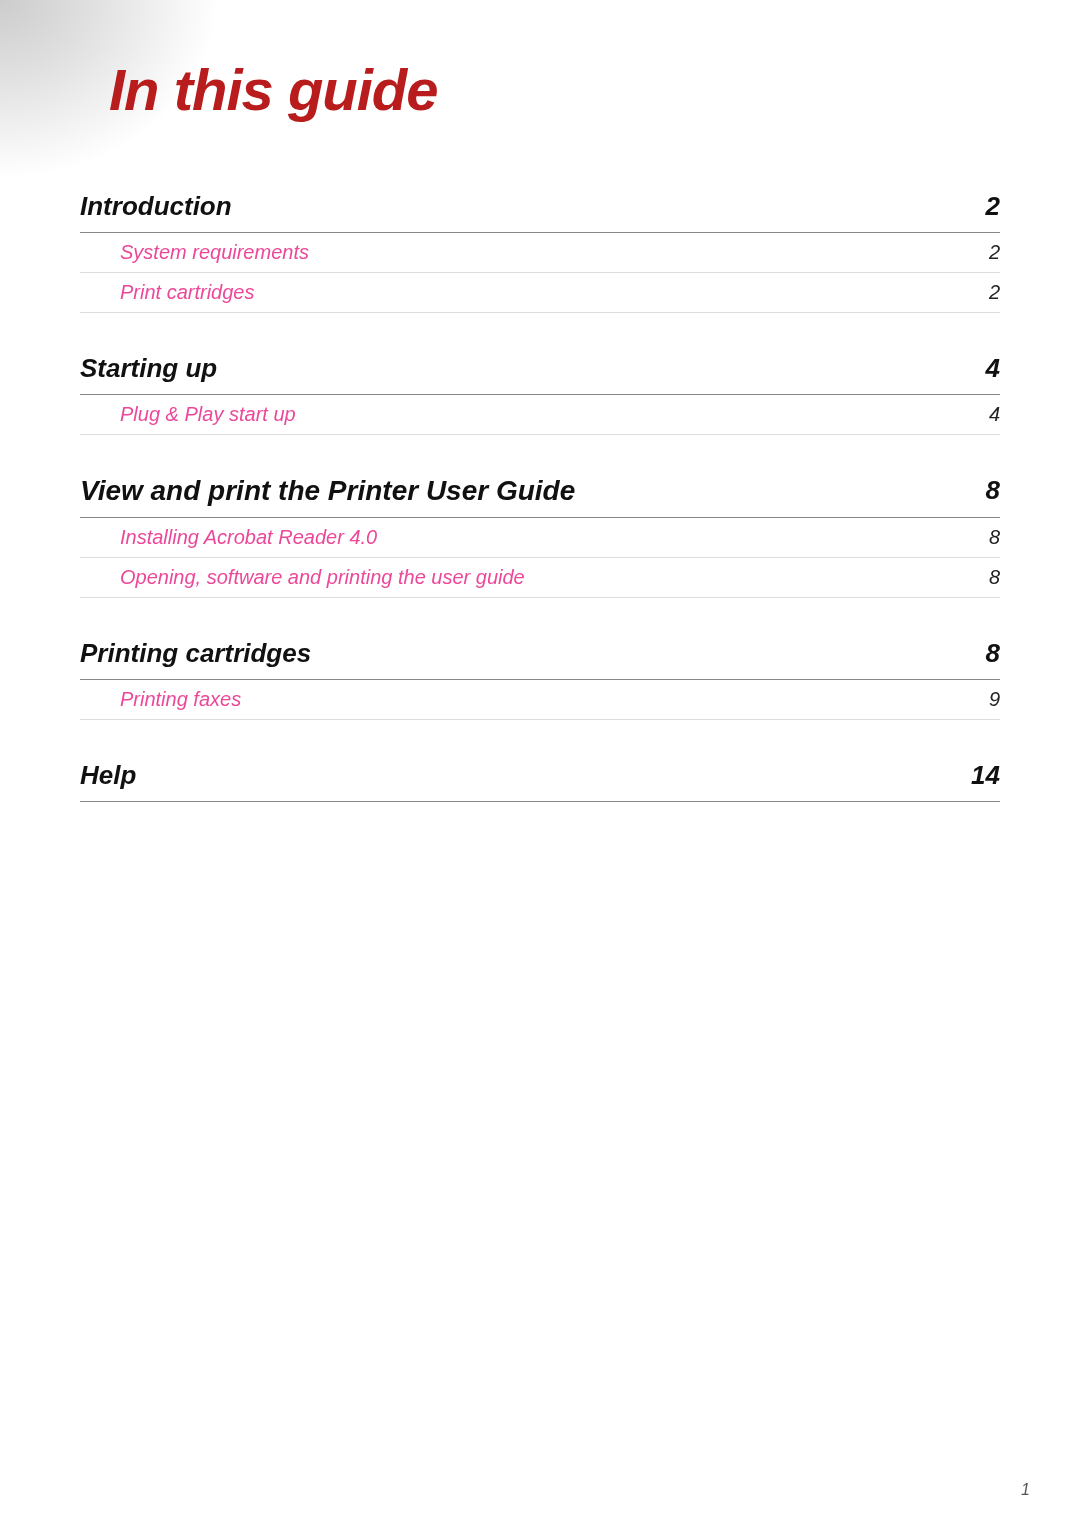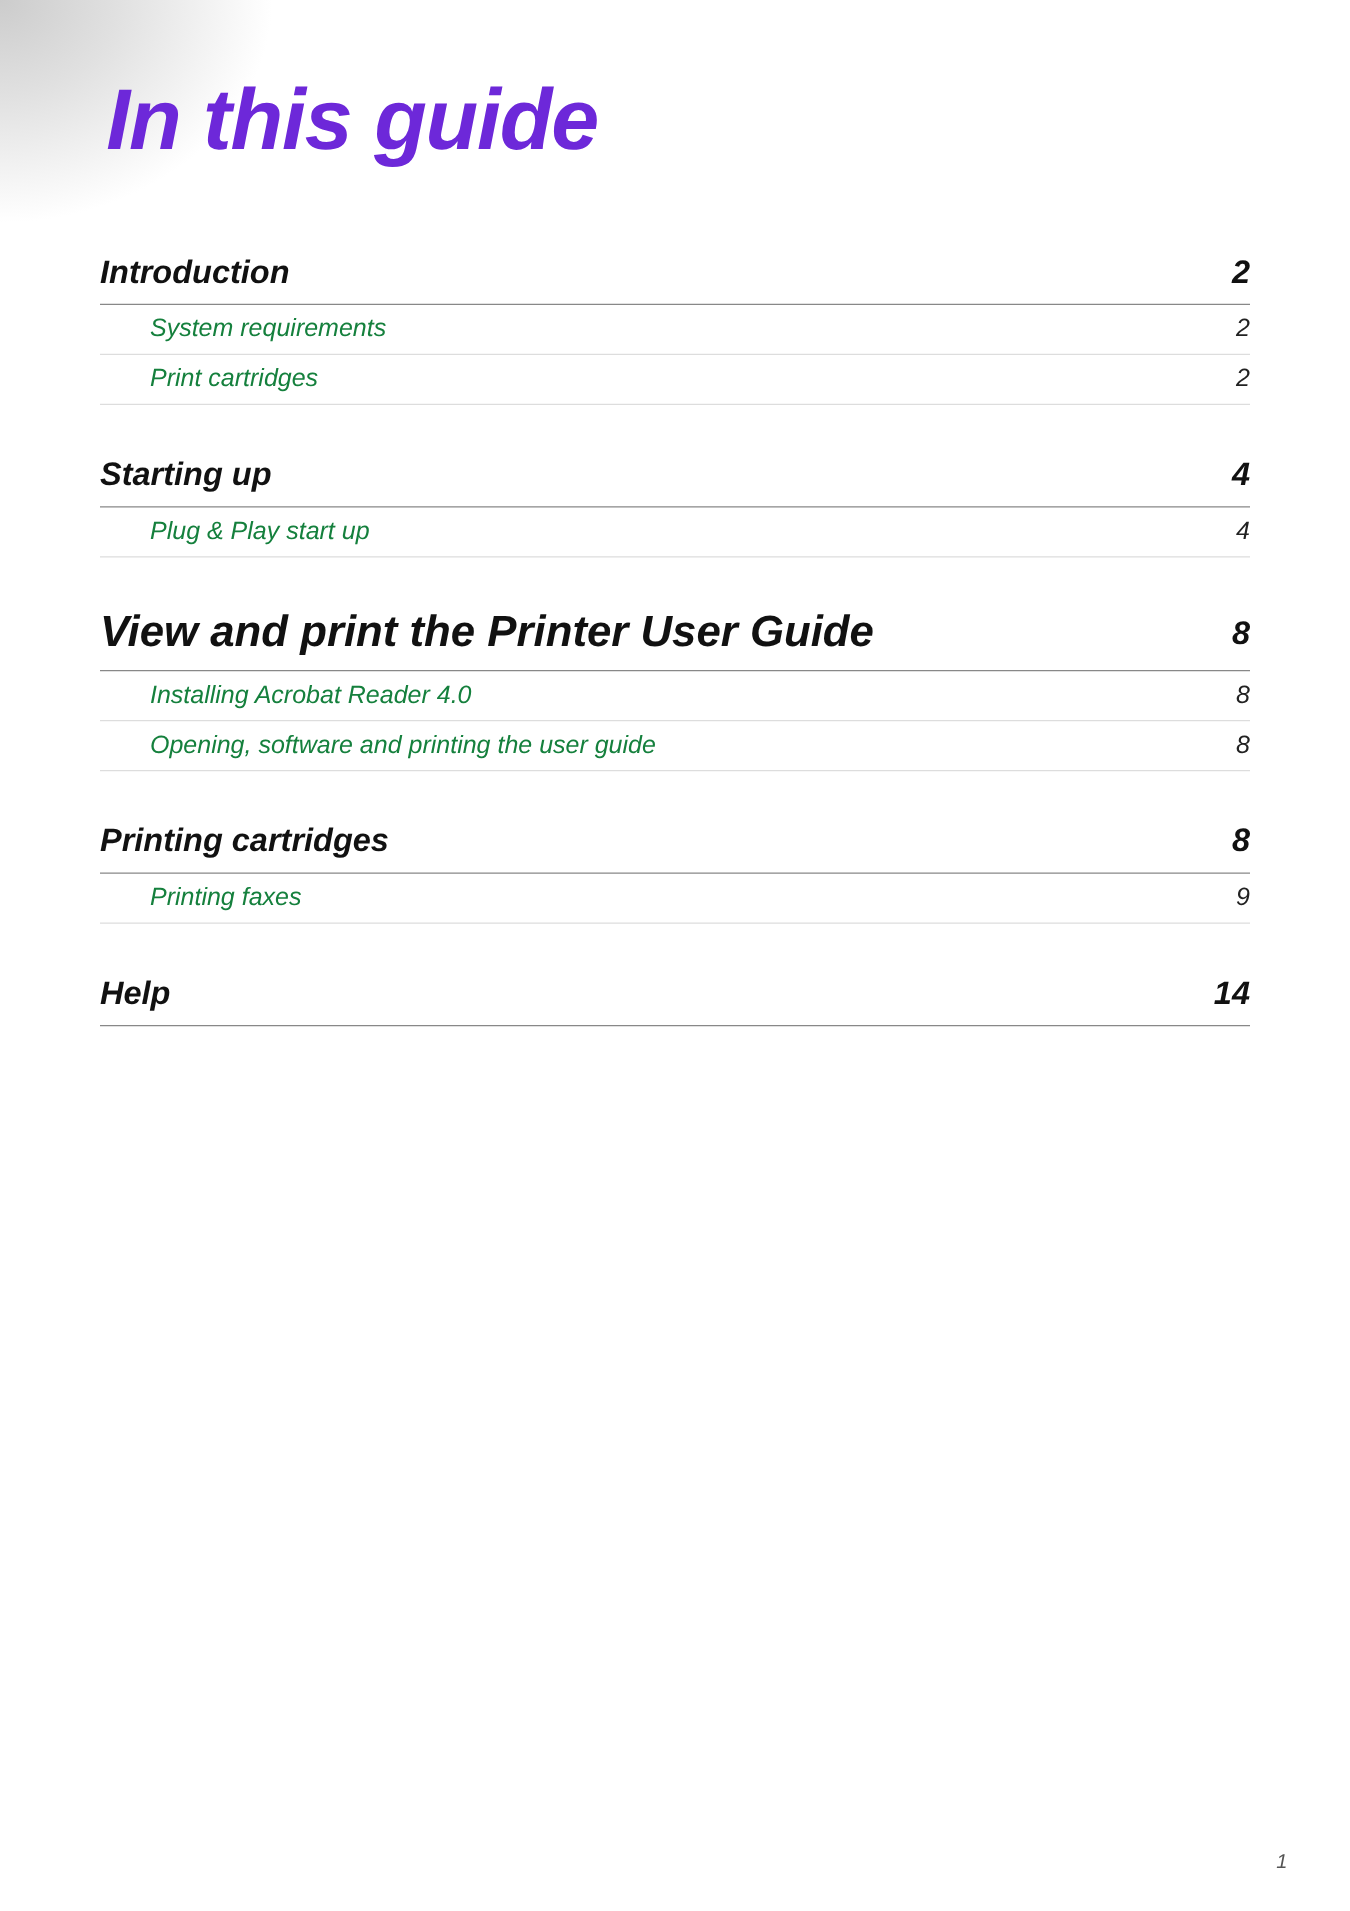--- a/index.html
+++ b/index.html
@@ -25,26 +25,26 @@
       left: 0;
       width: 220px;
       height: 180px;
       background: radial-gradient(ellipse at top left, #aaaaaa 0%, #cccccc 30%, #ffffff 70%);
       opacity: 0.6;
       pointer-events: none;
     }
 
     .page-title {
       position: relative;
-      padding: 60px 85px 20px 85px;
-      font-size: 69px;
+      padding: 60px 85px 20px 109px;
+      font-size: 58px;
       font-style: italic;
       font-weight: 900;
       font-family: Arial Black, Arial, sans-serif;
-      color: #6d28d9;
+      color: #b91c1c;
       letter-spacing: -1px;
       line-height: 1.05;
     }
 
     .toc-container {
       margin: 40px auto 0 auto;
       padding: 0 80px 0 80px;
       max-width: 1080px;
     }
 
@@ -77,30 +77,30 @@
     .toc-label.section-header {
       font-style: italic;
       font-weight: 700;
       font-size: 26px;
       color: #111111;
     }
 
     .toc-label.section-header-bold {
       font-style: italic;
       font-weight: 900;
-      font-size: 35px;
+      font-size: 28px;
       color: #111111;
       font-family: Arial Black, Arial, sans-serif;
     }
 
     .toc-label.sub-item {
       font-style: italic;
       font-weight: 400;
       font-size: 20px;
-      color: #15803d;
+      color: #ec4899;
     }
 
     .toc-page {
       font-size: 22px;
       font-style: italic;
       color: #222222;
       min-width: 40px;
       text-align: right;
     }
 

